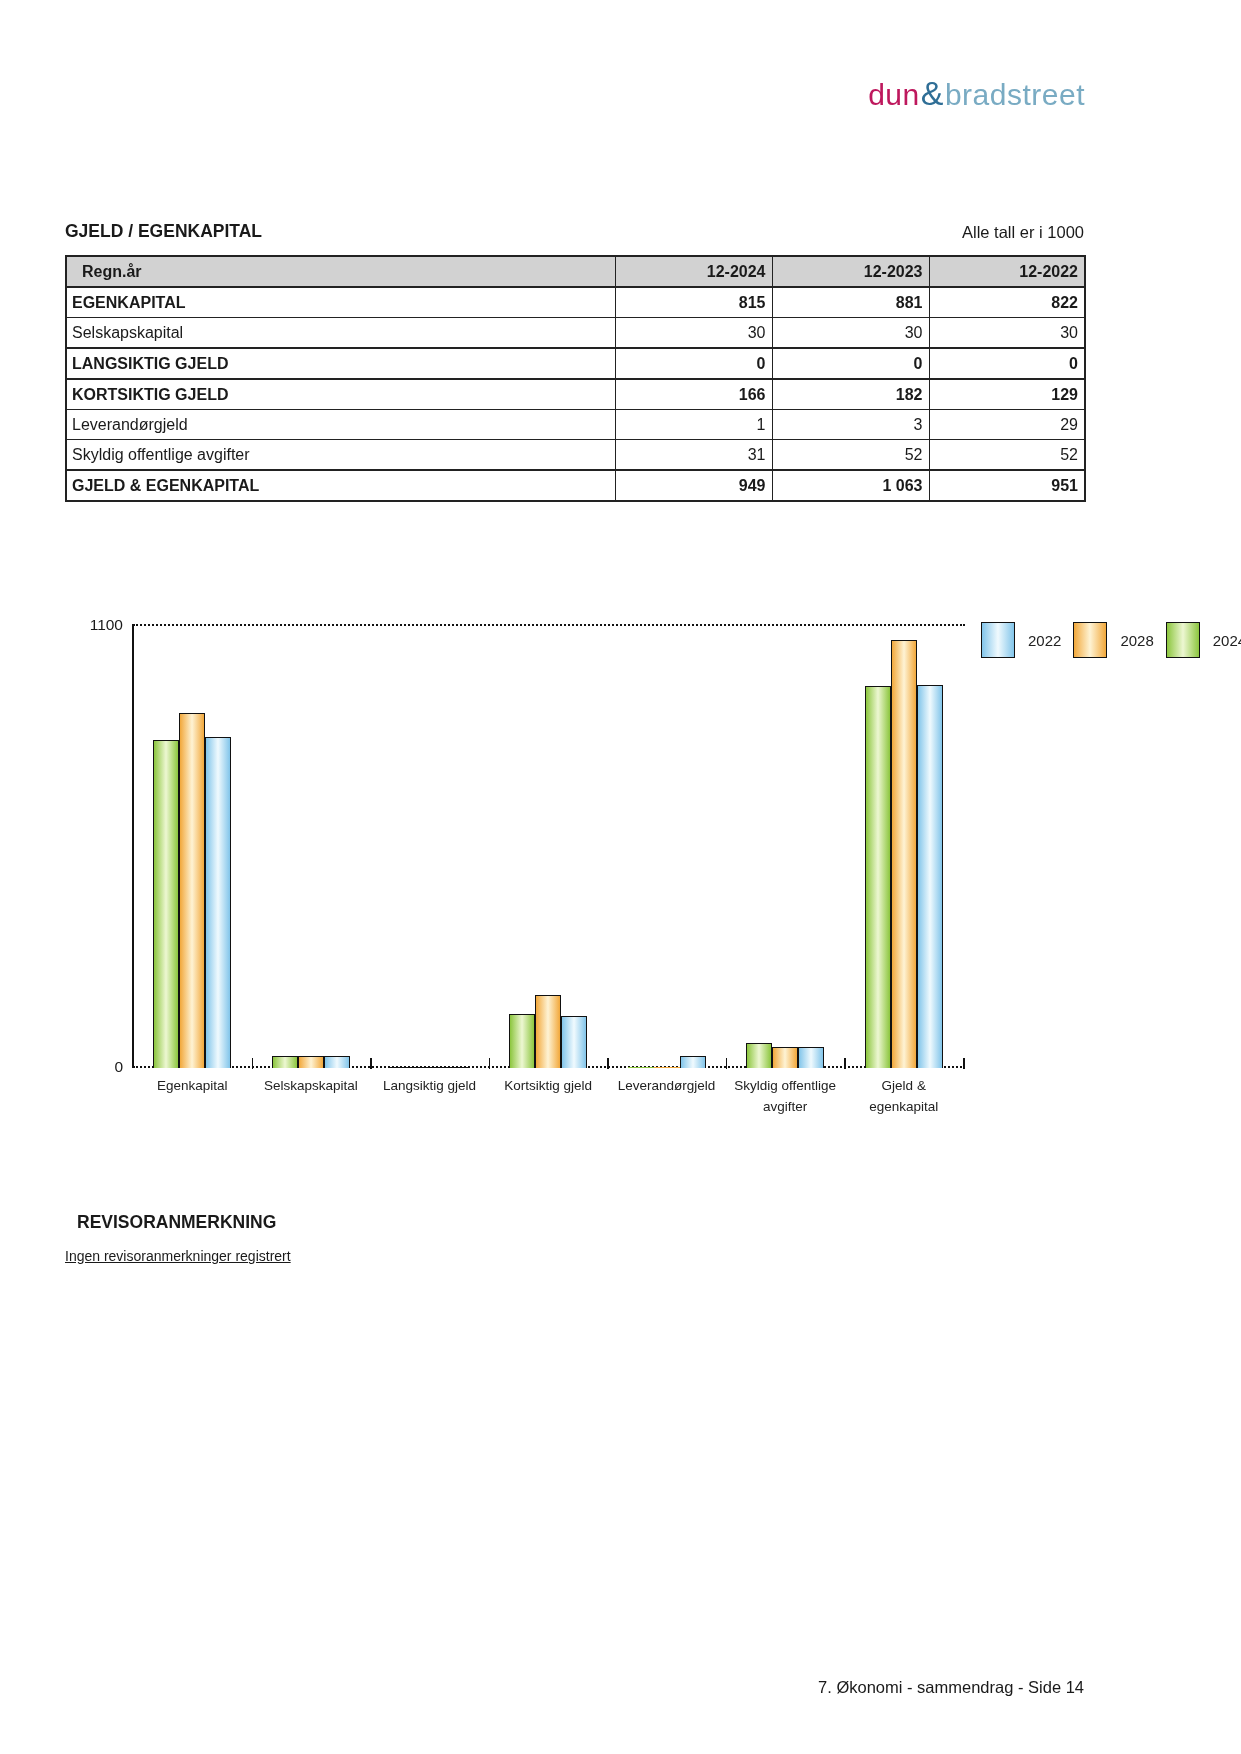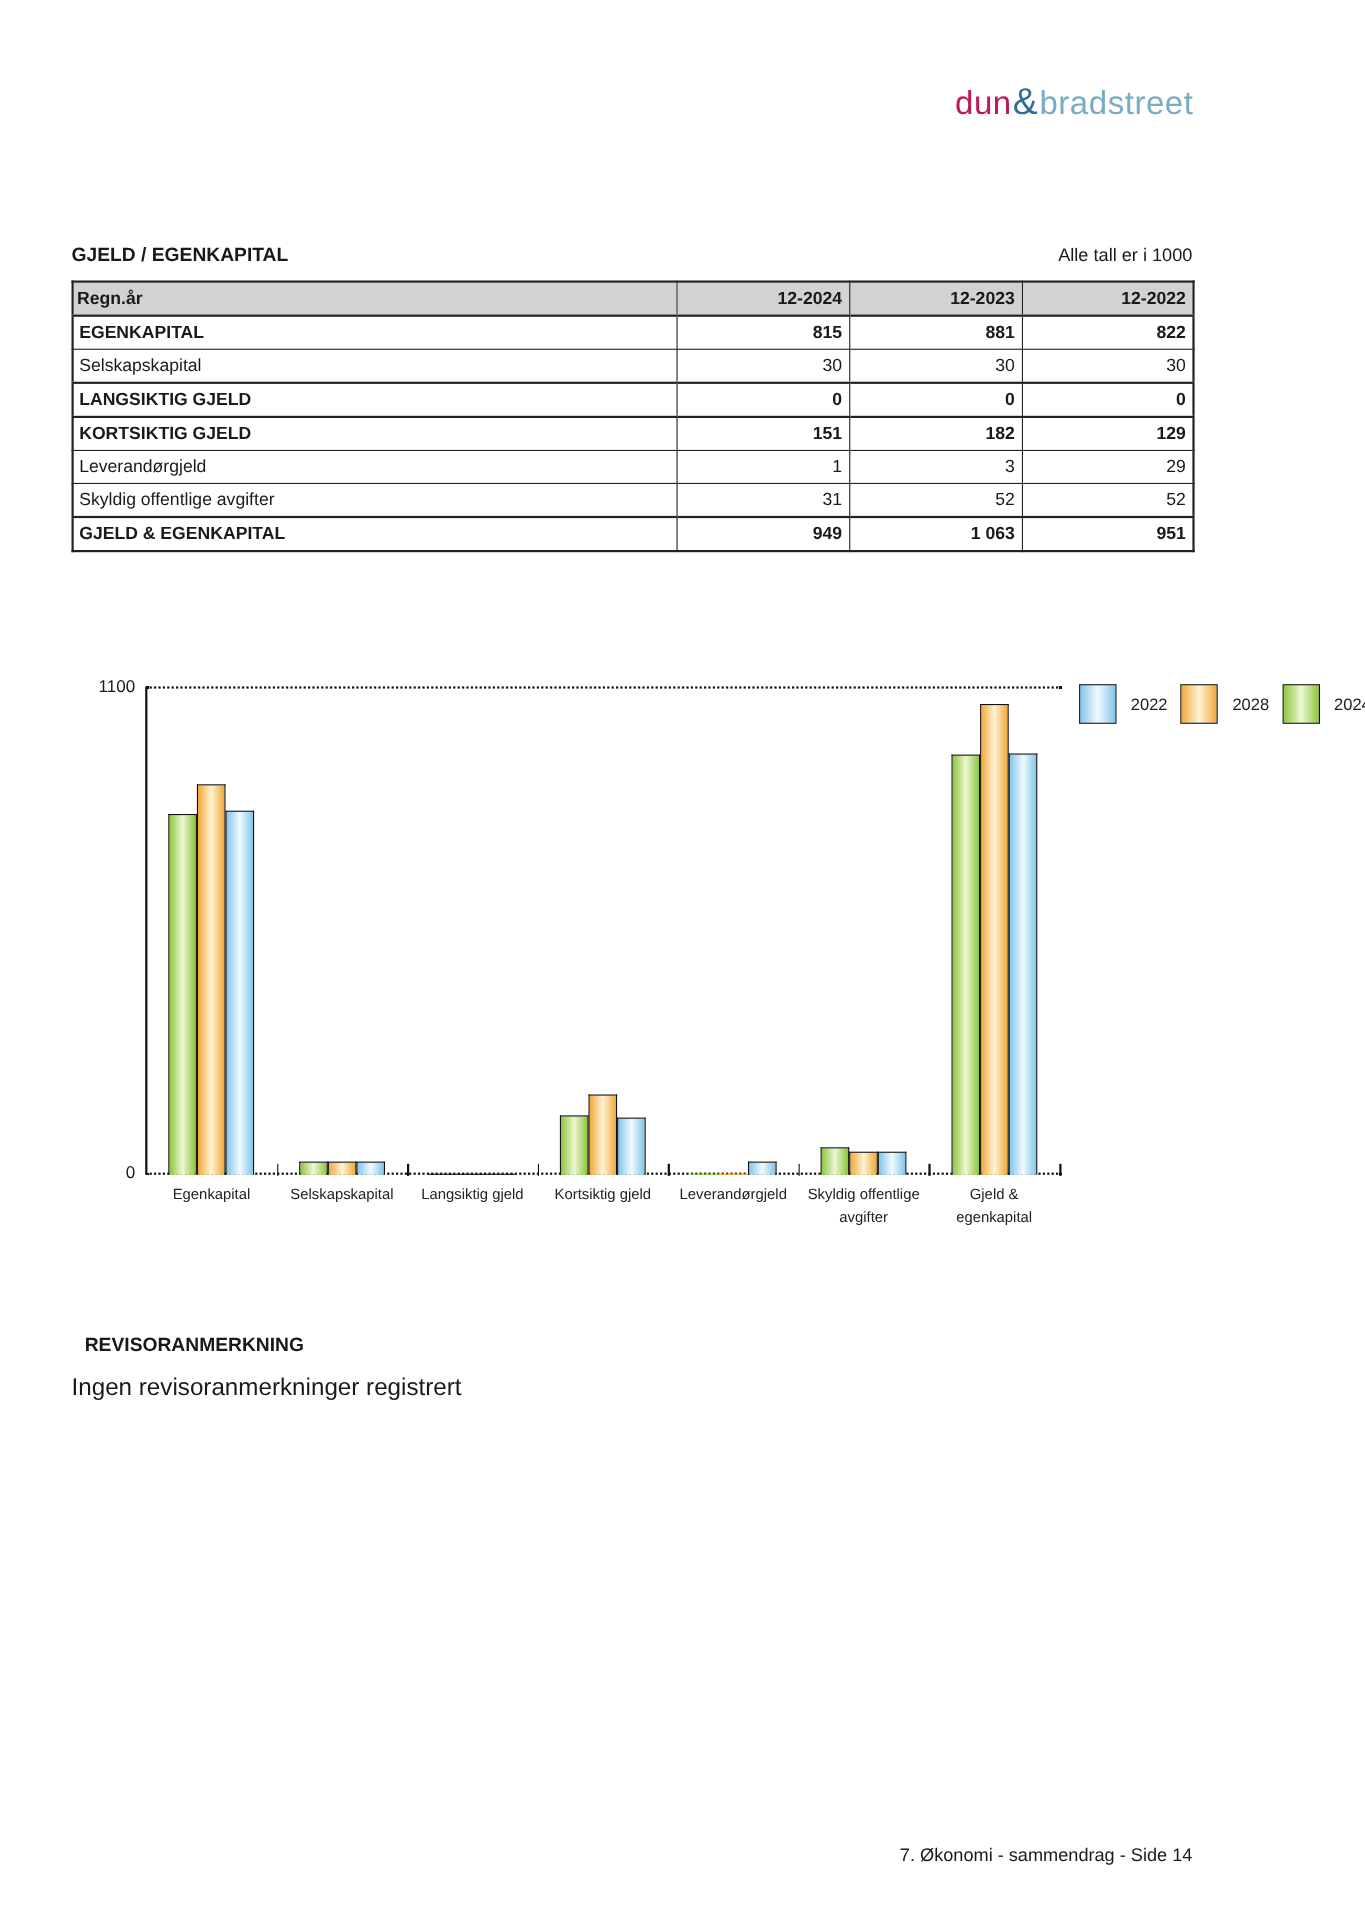--- a/index.html
+++ b/index.html
@@ -14,21 +14,21 @@
 
   
   .sec-title{position:absolute;left:65px;top:221px;font-size:17.5px;font-weight:bold;}
   .unit-note{position:absolute;top:223px;right:157px;font-size:16.5px;}
 
   
   table.fin{position:absolute;left:65px;top:255px;width:1019px;border-collapse:collapse;table-layout:fixed;font-size:16px;}
   table.fin td,table.fin th{border:1px solid #222;padding:0 6px;height:29px;overflow:hidden;white-space:nowrap;}
   table.fin{border:2px solid #222;}
   table.fin thead th{background:#d2d2d2;font-weight:bold;border-bottom:2px solid #222;}
-  table.fin th.lbl{text-align:left;padding-left:3px;}
+  table.fin th.lbl{text-align:left;padding-left:15px;}
   table.fin td.lbl{text-align:left;padding-left:5px;}
   table.fin td.num, table.fin th.num{text-align:right;}
   table.fin tr.bold td{font-weight:bold;border-top:2px solid #222;}
 
   
   .y-label{position:absolute;font-size:15.5px;text-align:right;width:45px;}
   .y-label.top{left:78px;top:616px;}
   .y-label.bottom{left:78px;top:1058px;}
   .gridline-top{position:absolute;left:133px;top:624px;width:832px;border-top:2px dotted #111;}
   .y-axis{position:absolute;left:132px;top:624px;width:2px;height:444px;background:#111;}
@@ -43,21 +43,21 @@
   .cat-label{flex:1 1 0;text-align:center;font-size:13.5px;line-height:1.55;color:#222;}
 
   
   .legend{position:absolute;left:981px;top:622px;display:flex;gap:12px;}
   .legend-item{display:flex;align-items:center;gap:13px;}
   .legend-swatch{width:34px;height:36px;box-sizing:border-box;border:1px solid #111;}
   .legend-label{font-size:15px;color:#222;}
 
   
   .rev-title{position:absolute;left:77px;top:1212px;font-size:17.5px;font-weight:bold;}
-  .rev-text{position:absolute;left:65px;top:1248px;font-size:22px;}
+  .rev-text{position:absolute;left:65px;top:1248px;font-size:14px;text-decoration:underline;}
   .footer{position:absolute;right:157px;top:1678px;font-size:16.5px;}
 </style>
 </head>
 <body>
 
 <div id="page">
 
   <div class="logo">
     <span class="p1">dun</span><span class="amp">&amp;</span><span class="p2">bradstreet</span>
   </div>
@@ -94,21 +94,21 @@
           <td class="num">30</td>
         </tr>
         <tr class="bold">
           <td class="lbl">LANGSIKTIG GJELD</td>
           <td class="num">0</td>
           <td class="num">0</td>
           <td class="num">0</td>
         </tr>
         <tr class="bold">
           <td class="lbl">KORTSIKTIG GJELD</td>
-          <td class="num">151</td>
+          <td class="num">166</td>
           <td class="num">182</td>
           <td class="num">129</td>
         </tr>
         <tr>
           <td class="lbl">Leverandørgjeld</td>
           <td class="num">1</td>
           <td class="num">3</td>
           <td class="num">29</td>
         </tr>
         <tr>

